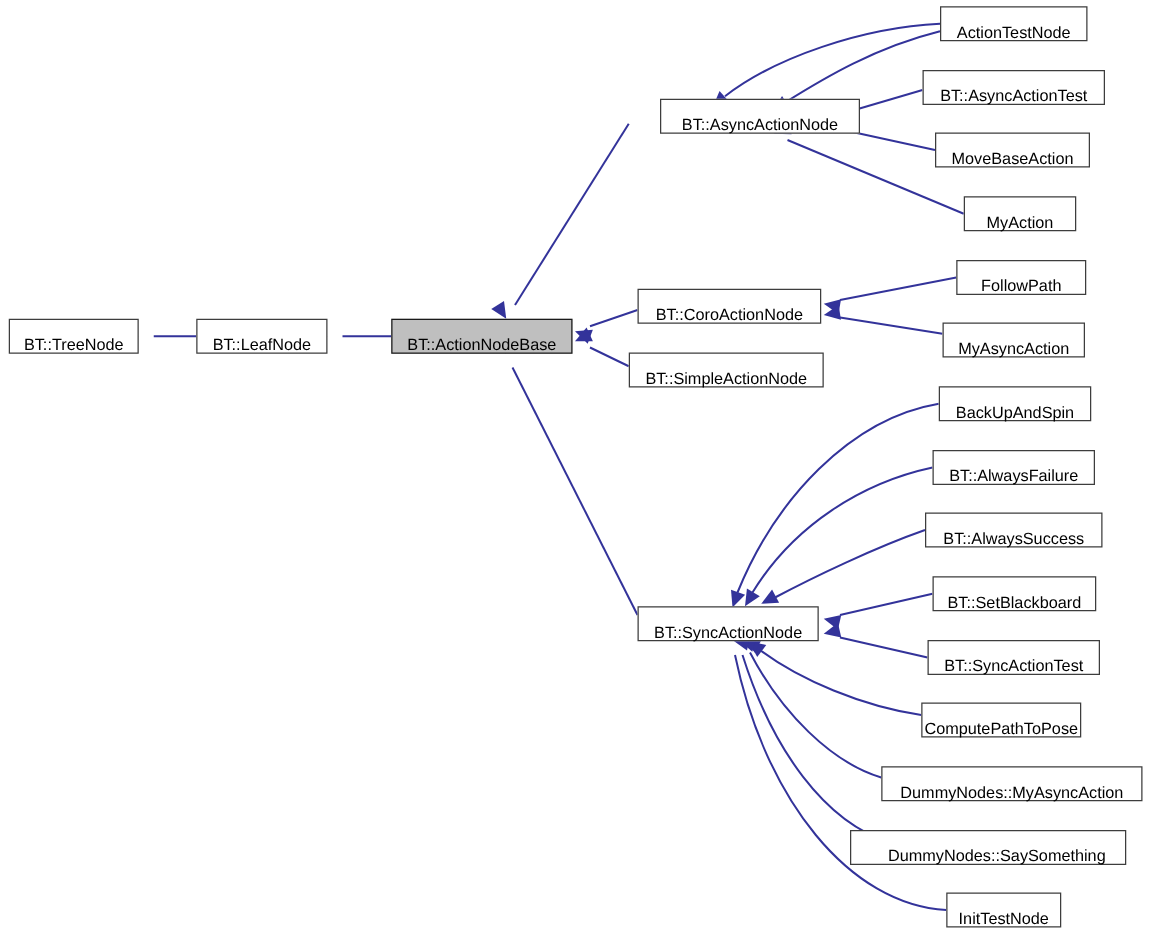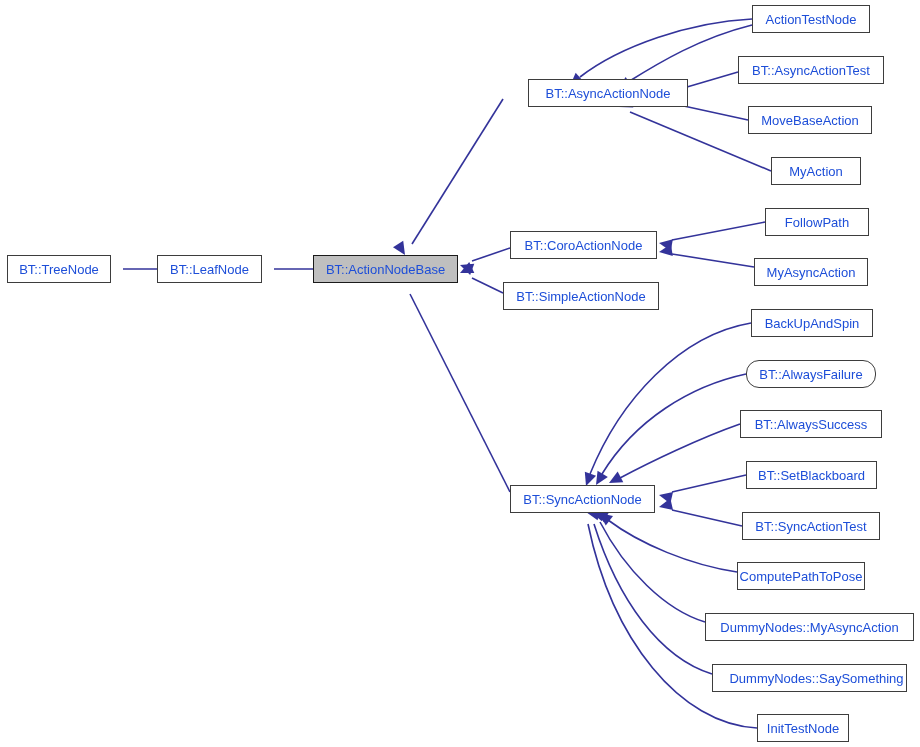--- a/index.html
+++ b/index.html
@@ -21,25 +21,25 @@
     top: 0;
     width: 920px;
     height: 747px;
     pointer-events: none;
   }
   .node {
     position: absolute;
     box-sizing: border-box;
     border: 1px solid #3d3d3d;
     background: #ffffff;
-    color: #1d4ed8;
+    color: #000000;
     font-size: 13px;
     line-height: 1;
     display: flex;
-    align-items: center;
+    align-items: flex-end;
     justify-content: center;
     white-space: nowrap;
     height: 28px;
     cursor: pointer;
     z-index: 3;
   }
   .node.highlight {
     background: #bfbfbf;
     border-color: #1a1a1a;
   }
@@ -180,39 +180,39 @@
       </div>
       <div class="node" style="left: 765px; top: 208px; width: 104px;">
         <span class="node-label">FollowPath</span>
       </div>
       <div class="node" style="left: 754px; top: 258px; width: 114px;">
         <span class="node-label">MyAsyncAction</span>
       </div>
       <div class="node" style="left: 751px; top: 309px; width: 122px;">
         <span class="node-label">BackUpAndSpin</span>
       </div>
-      <div class="node" style="left: 746px; top: 360px; width: 130px; border-radius: 13px;">
+      <div class="node" style="left: 746px; top: 360px; width: 130px;">
         <span class="node-label">BT::AlwaysFailure</span>
       </div>
       <div class="node" style="left: 740px; top: 410px; width: 142px;">
         <span class="node-label">BT::AlwaysSuccess</span>
       </div>
       <div class="node" style="left: 746px; top: 461px; width: 131px;">
         <span class="node-label">BT::SetBlackboard</span>
       </div>
       <div class="node" style="left: 742px; top: 512px; width: 138px;">
         <span class="node-label">BT::SyncActionTest</span>
       </div>
       <div class="node" style="left: 737px; top: 562px; width: 128px;">
         <span class="node-label">ComputePathToPose</span>
       </div>
       <div class="node" style="left: 705px; top: 613px; width: 209px;">
         <span class="node-label">DummyNodes::MyAsyncAction</span>
       </div>
-      <div class="node" style="left: 712px; top: 664px; width: 195px; padding-left: 14px;">
+      <div class="node" style="left: 680px; top: 664px; width: 221px; padding-left: 14px;">
         <span class="node-label">DummyNodes::SaySomething</span>
       </div>
       <div class="node" style="left: 757px; top: 714px; width: 92px;">
         <span class="node-label">InitTestNode</span>
       </div>
     </div>
 
 </div>
 
 </body></html>

